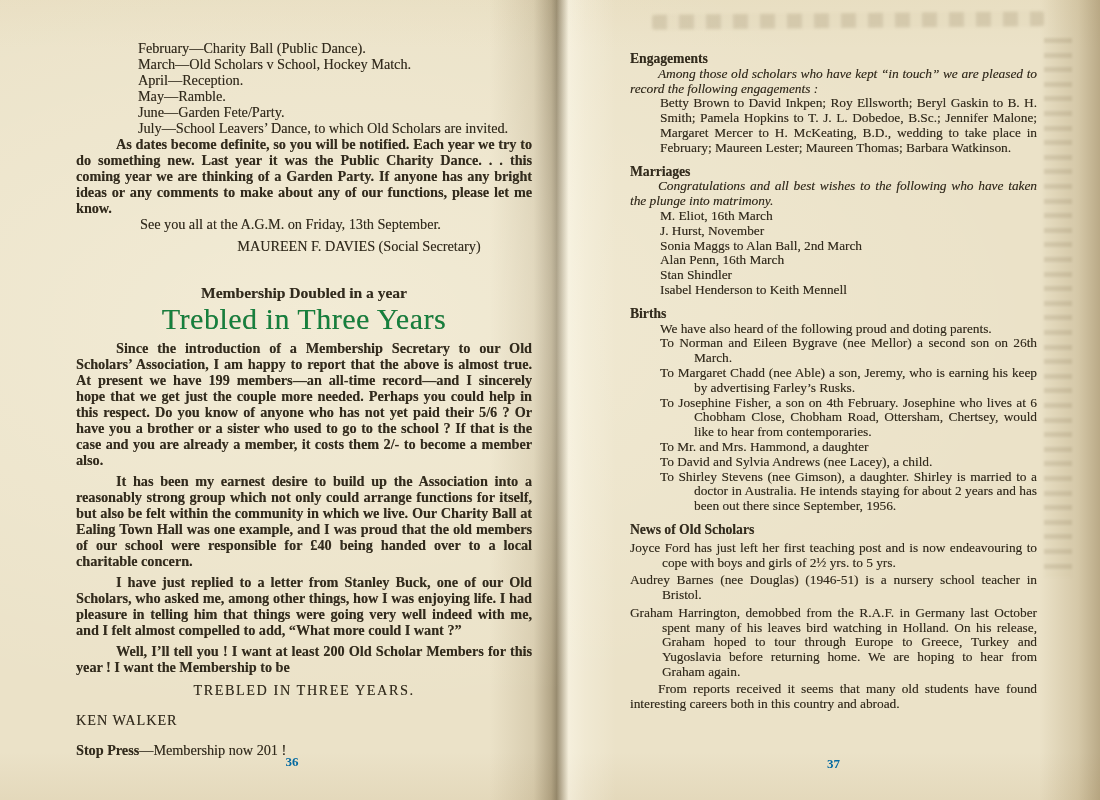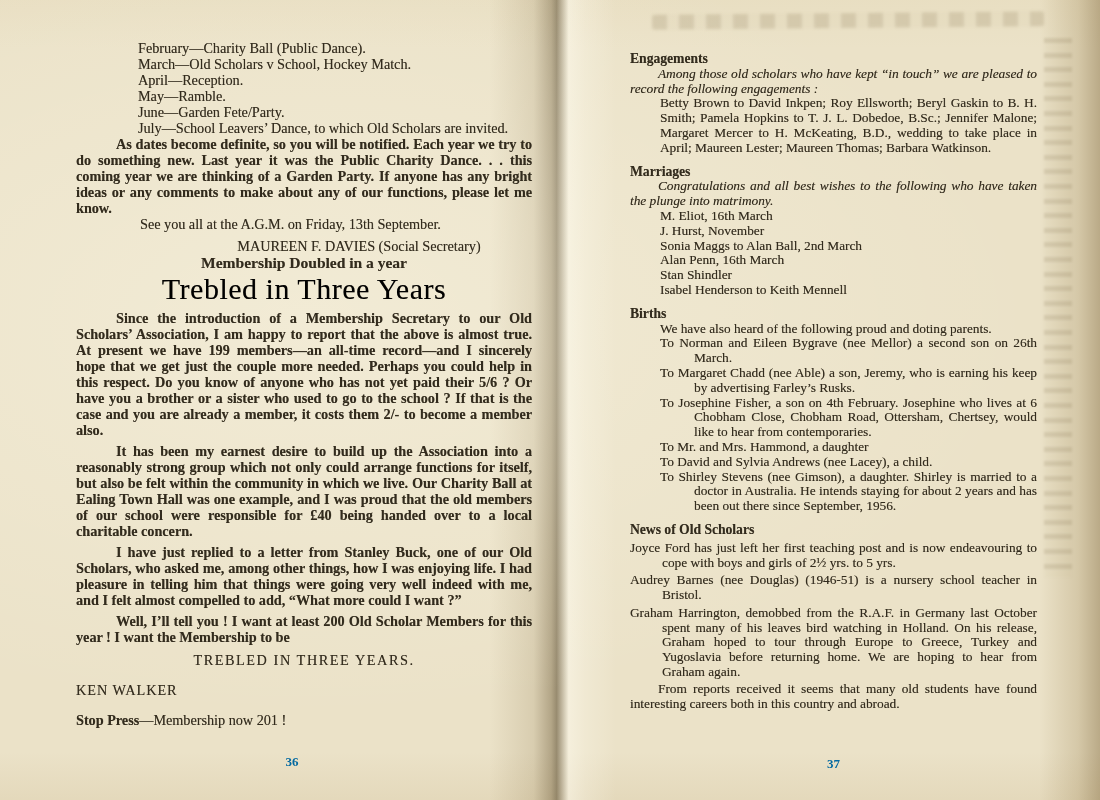--- a/index.html
+++ b/index.html
@@ -45,22 +45,22 @@
   .lp{
     position:absolute;left:76px;top:40px;width:456px;
     font-size:14.2px;line-height:16px;
     text-shadow:0.2px 0.2px 0.35px rgba(50,43,29,0.45);
   }
   .sched{margin:0 0 0 62px;padding-left:24px;text-indent:-24px;}
   .para{margin:0;text-align:justify;}
   .indent40{text-indent:40px;font-weight:bold;}
   .indent64{text-indent:64px;}
   .signoff{margin:6px 0 0;text-align:center;padding-left:110px;}
-  .subheading{margin:1px 0 0;text-align:center;font-size:15.5px;font-weight:bold;}
-  .bigheading{margin:10px 0 0;text-align:center;font-size:30px;font-weight:normal;letter-spacing:0.5px;color:#000000;}
+  .subheading{margin:31px 0 0;text-align:center;font-size:15.5px;font-weight:bold;}
+  .bigheading{margin:10px 0 0;text-align:center;font-size:30px;font-weight:normal;letter-spacing:0.5px;color:#15803d;}
   .mt12{margin-top:13px;}
   .mt4{margin-top:5px;}
   .trebled{margin-top:7px;text-align:center;letter-spacing:1.6px;}
   .ken{margin-top:5px;text-align:left;padding-right:46px;letter-spacing:1px;}
   .stoppress{margin-top:2px;}
   
   .rp{
     position:absolute;left:630px;top:40px;width:407px;
     font-size:13.3px;line-height:14.8px;
     text-shadow:0.2px 0.2px 0.35px rgba(50,43,29,0.45);
@@ -110,21 +110,21 @@
 
     <p class="trebled">TREBLED IN THREE YEARS.</p>
     <p class="ken">KEN WALKER</p>
     <p class="stoppress"><b>Stop Press</b><span>—Membership now 201 !</span></p>
   </section>
   <div class="pagenum lp-num">36</div>
 
   <section class="rp">
     <h4 class="sec-h first">Engagements</h4>
     <p class="intro">Among those old scholars who have kept “in touch” we are pleased to record the following engagements :</p>
-    <p class="names">Betty Brown to David Inkpen; Roy Ellsworth; Beryl Gaskin to B. H. Smith; Pamela Hopkins to T. J. L. Dobedoe, B.Sc.; Jennifer Malone; Margaret Mercer to H. McKeating, B.D., wedding to take place in April; Maureen Lester; Maureen Thomas; Barbara Watkinson.</p>
+    <p class="names">Betty Brown to David Inkpen; Roy Ellsworth; Beryl Gaskin to B. H. Smith; Pamela Hopkins to T. J. L. Dobedoe, B.Sc.; Jennifer Malone; Margaret Mercer to H. McKeating, B.D., wedding to take place in February; Maureen Lester; Maureen Thomas; Barbara Watkinson.</p>
 
     <h4 class="sec-h">Marriages</h4>
     <p class="intro">Congratulations and all best wishes to the following who have taken the plunge into matrimony.</p>
     <p class="m-item">M. Eliot, 16th March</p>
     <p class="m-item">J. Hurst, November</p>
     <p class="m-item">Sonia Maggs to Alan Ball, 2nd March</p>
     <p class="m-item">Alan Penn, 16th March</p>
     <p class="m-item">Stan Shindler</p>
     <p class="m-item">Isabel Henderson to Keith Mennell</p>
 

